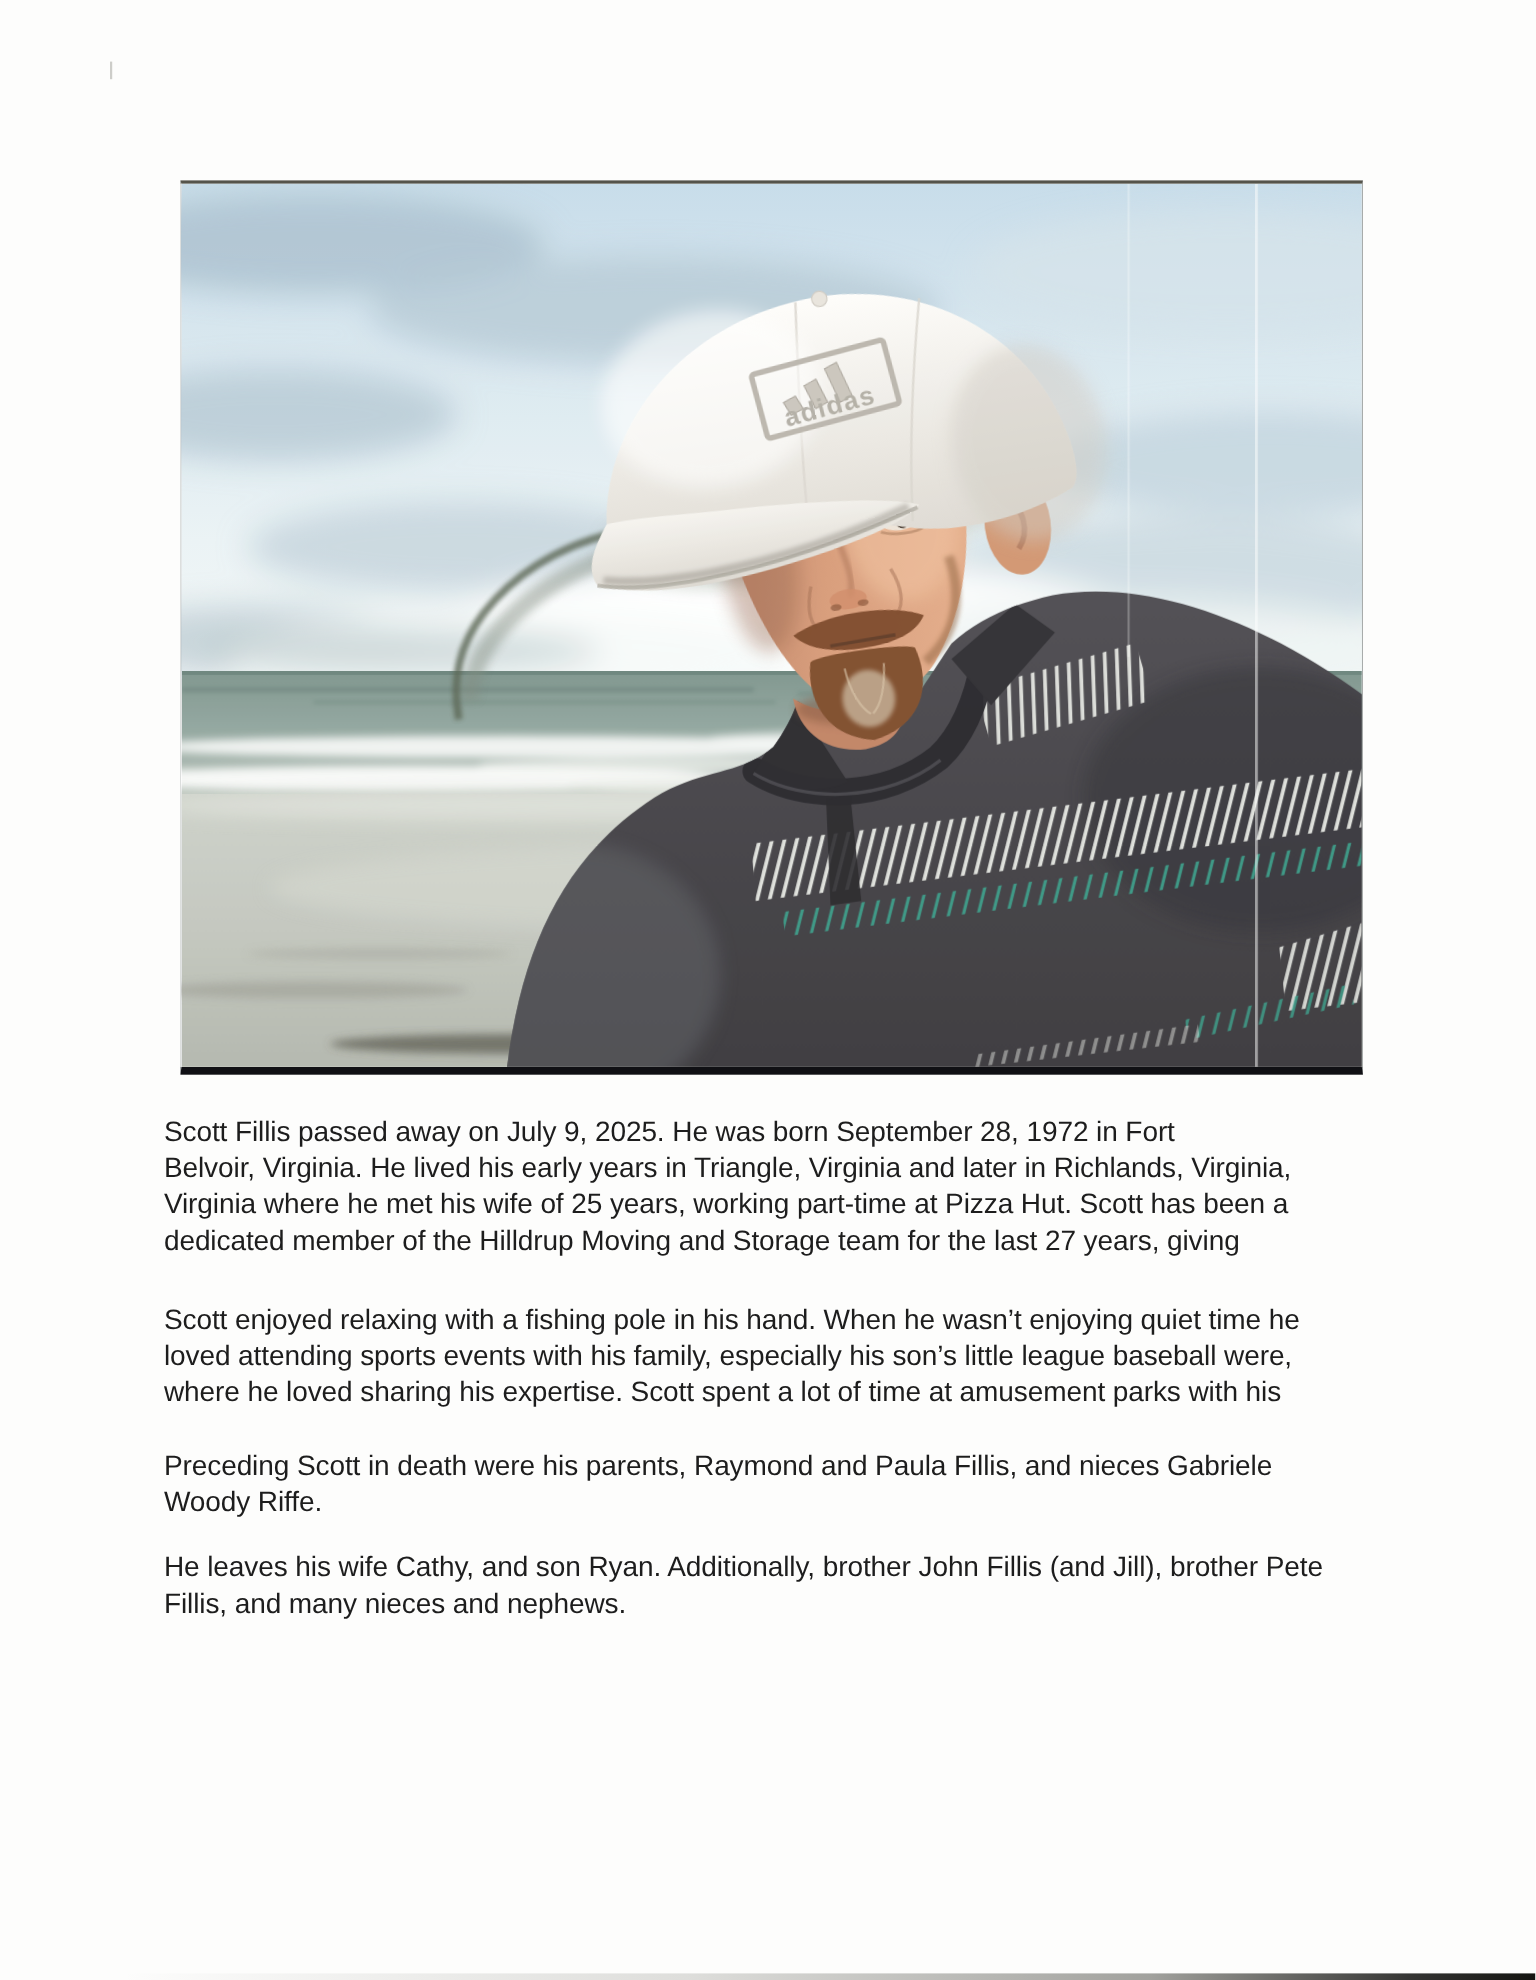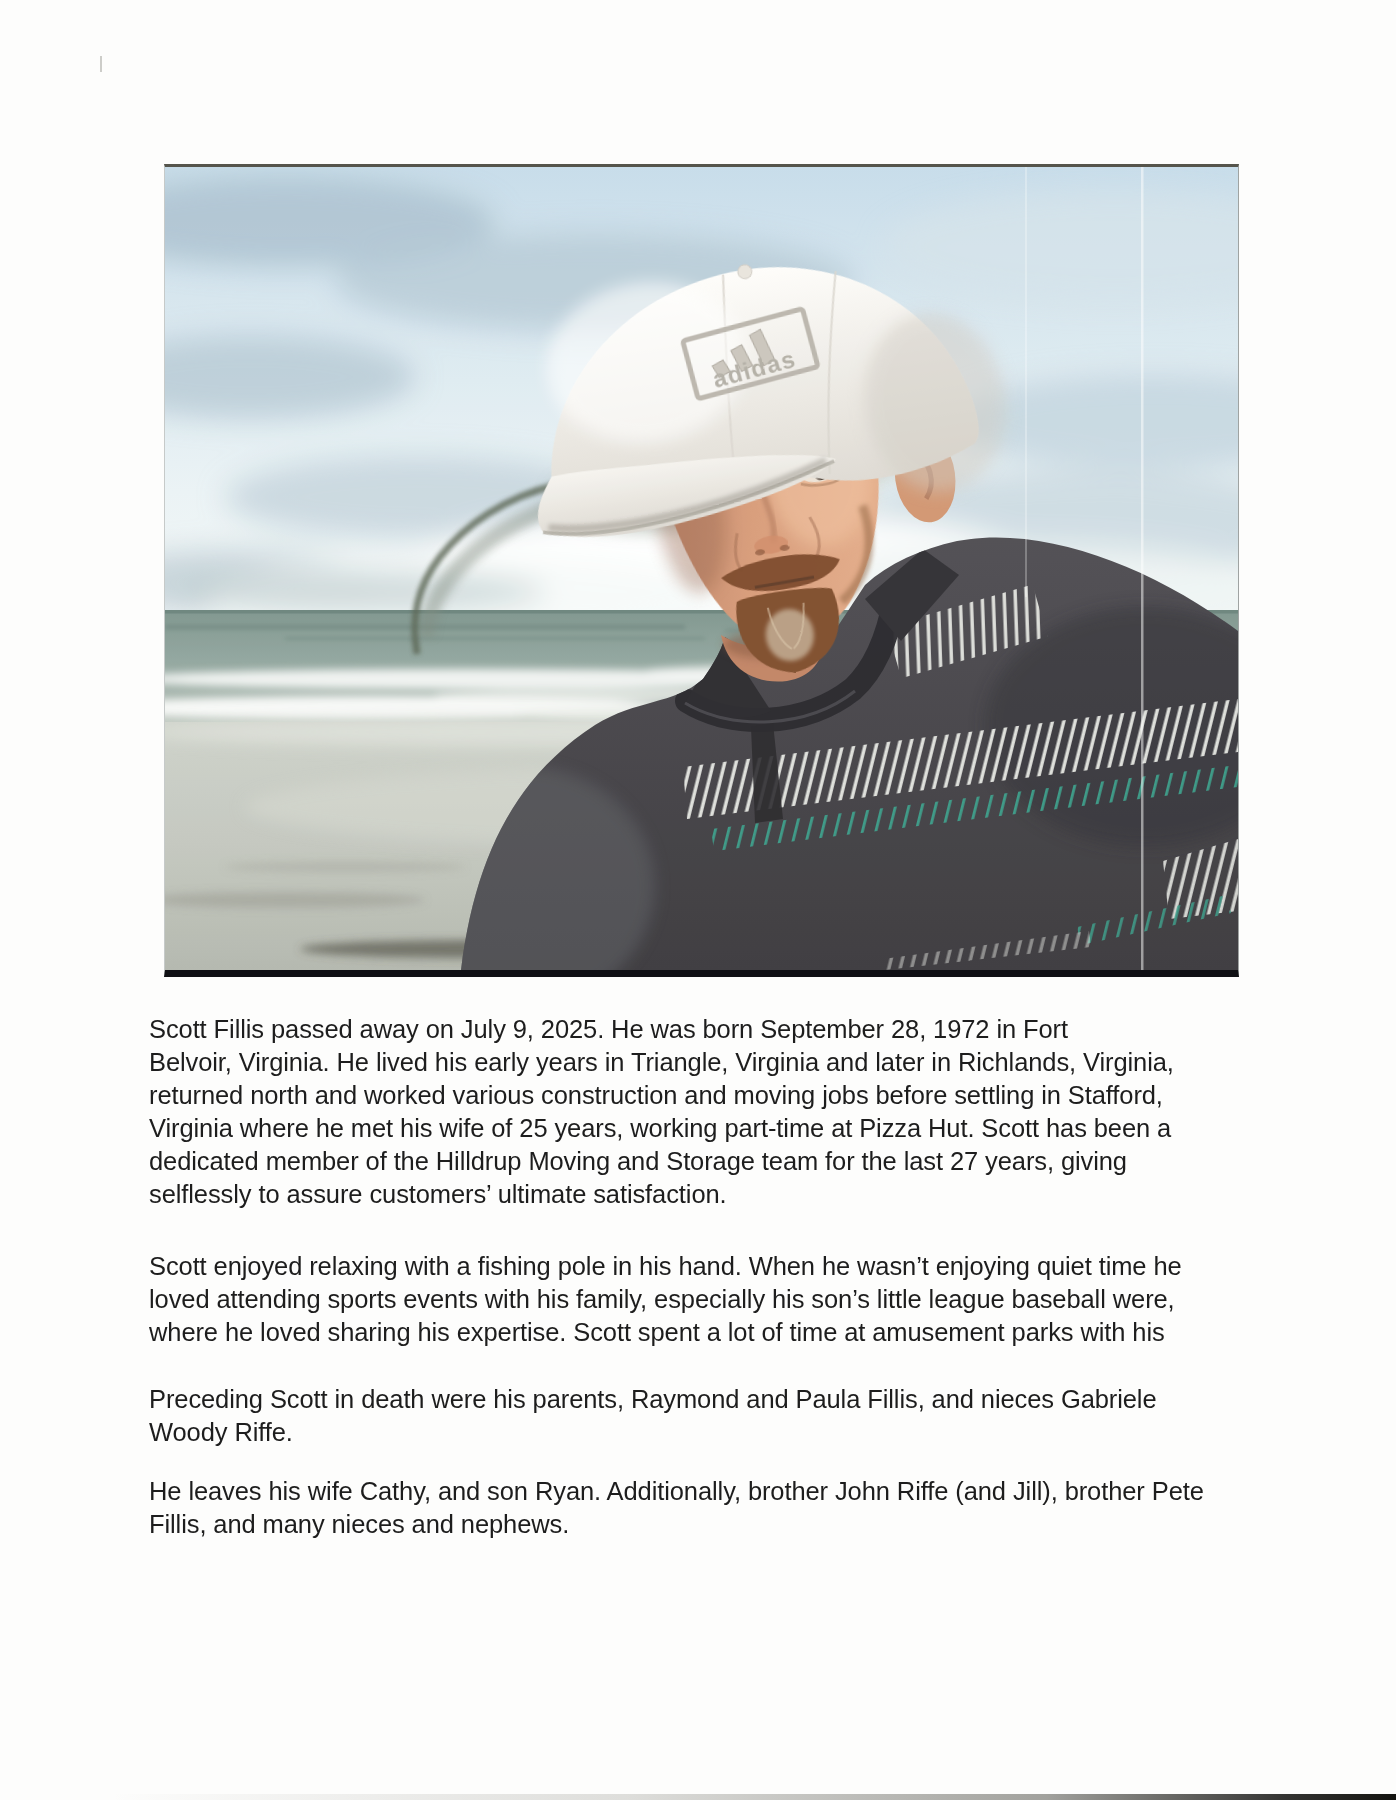--- a/index.html
+++ b/index.html
@@ -270,37 +270,35 @@
       </g>
       <rect x="0" y="0" width="1073" height="803" fill="#fdf8f0" opacity=".05"></rect>
     </svg>
   </figure>
 
   <main class="obituary">
     <p class="para p1">
       </p>
       <div class="line">Scott Fillis passed away on July 9, 2025. He was born September 28, 1972 in Fort</div>
       <div class="line">Belvoir, Virginia. He lived his early years in Triangle, Virginia and later in Richlands, Virginia,</div>
-      <div class="line">returned north and worked various construction and moving jobs before settling in Stafford,</div>
       <div class="line">Virginia where he met his wife of 25 years, working part-time at Pizza Hut. Scott has been a</div>
       <div class="line">dedicated member of the Hilldrup Moving and Storage team for the last 27 years, giving</div>
-      <div class="line">selflessly to assure customers’ ultimate satisfaction.</div>
     <p></p>
     <p class="para p2">
       </p>
       <div class="line">Scott enjoyed relaxing with a fishing pole in his hand. When he wasn’t enjoying quiet time he</div>
       <div class="line">loved attending sports events with his family, especially his son’s little league baseball were,</div>
       <div class="line">where he loved sharing his expertise. Scott spent a lot of time at amusement parks with his</div>
     <p></p>
     <p class="para p3">
       </p>
       <div class="line">Preceding Scott in death were his parents, Raymond and Paula Fillis, and nieces Gabriele</div>
       <div class="line">Woody Riffe.</div>
     <p></p>
     <p class="para p4">
       </p>
-      <div class="line">He leaves his wife Cathy, and son Ryan. Additionally, brother John Riffe (and Jill), brother Pete</div>
+      <div class="line">He leaves his wife Cathy, and son Ryan. Additionally, brother John Fillis (and Jill), brother Pete</div>
       <div class="line">Fillis, and many nieces and nephews.</div>
     <p></p>
   </main>
 
   <div class="bottom-strip"></div>
 </div>
 
 </body></html>

